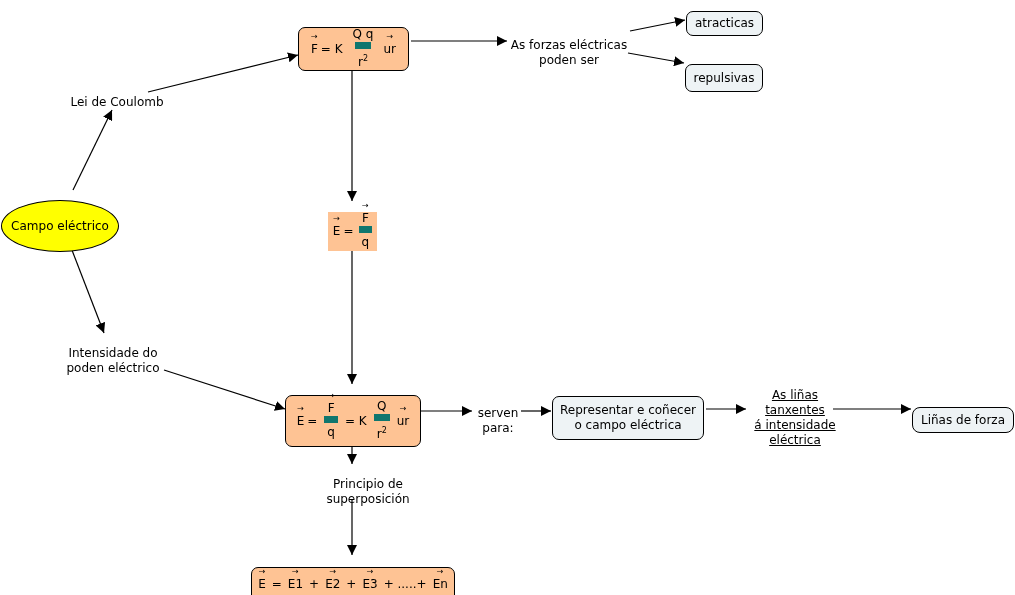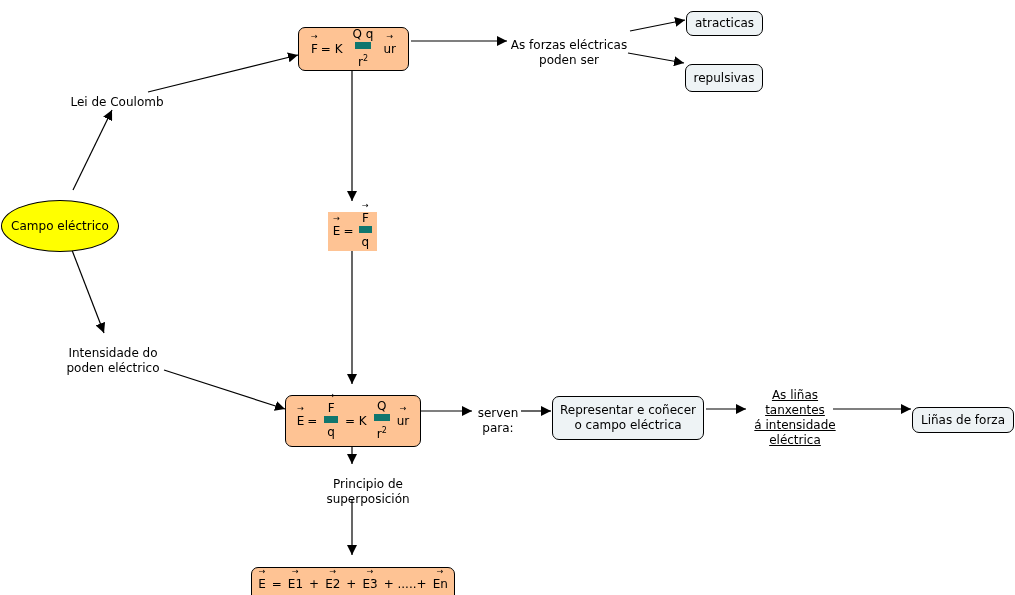--- a/index.html
+++ b/index.html
@@ -91,21 +91,21 @@
 
 <div class="node box-light" style="left:685px; top:54px; width:78px; height:28px;">
   <span>repulsivas</span>
 </div>
 
 <div class="node box-light" style="left:552px; top:386px; width:152px; height:44px;">
   <span style="white-space:pre-line;">Representar e coñecer
 o campo eléctrica</span>
 </div>
 
-<div class="node box-light" style="left:912px; top:397px; width:102px; height:26px;">
+<div class="node box-light" style="left:912px; top:397px; width:102px; height:26px;border-radius:8px;">
   <span>Liñas de forza</span>
 </div>
 
 <div class="node box-orange" style="left:298px; top:17px; width:111px; height:44px;">
   <div class="formula">
     <span class="vec">F</span>
     <span>= K</span>
     <span class="frac">
       <span class="num">Q q</span>
       <span class="den"><span>r</span><sup>2</sup></span>

